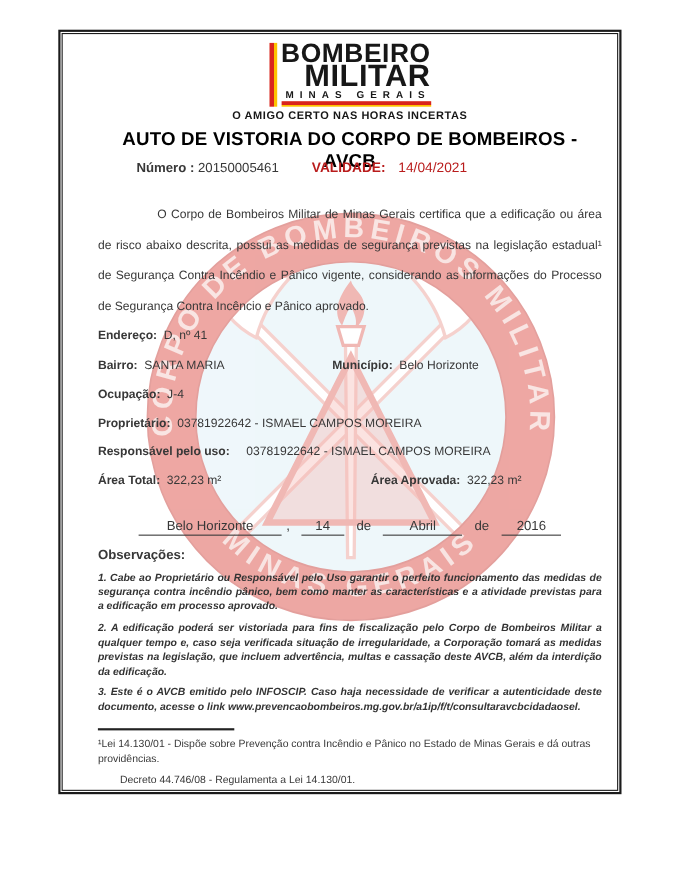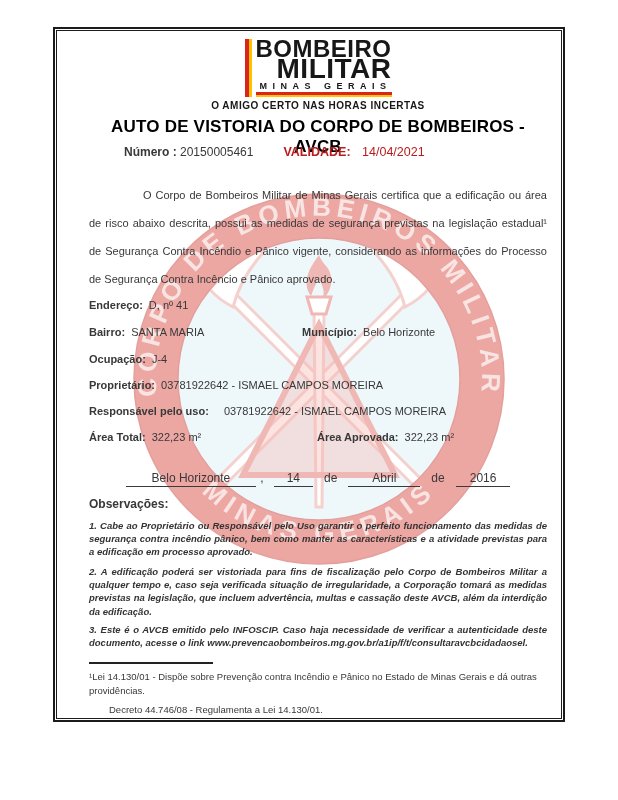--- a/index.html
+++ b/index.html
@@ -47,21 +47,21 @@
   .numline .validade { margin-left:30px; font-size:12.5px; }
   .numline .validade .val { margin-left:8px; }
 
   .intro { top:150px; margin:0; font-size:11px; line-height:28px; text-align:justify; text-indent:54px; }
 
   .field { font-size:11px; line-height:13px; }
   .field .col2 { position:absolute; top:0; }
   .f-endereco { top:268px; } .f-bairro { top:295px; } .f-ocupacao { top:322px; }
   .f-proprietario { top:348px; } .f-responsavel { top:374px; } .f-area { top:400px; }
   .f-bairro .col2 { left:213px; }
-  .f-area .col2 { left:228px; }
+  .f-area .col2 { left:248px; }
   .f-responsavel .val { margin-left:12px; }
   .field .gap { margin-left:3px; }
 
   .dateline { top:440px; text-align:center; font-size:12px; white-space:nowrap; }
   .dateline .u { display:inline-block; border-bottom:1.5px solid #3a3a3a; padding-bottom:1px; }
   .dateline .u-city { padding-left:26px; padding-right:26px; }
   .dateline .u-day { padding-left:13px; padding-right:13px; }
   .dateline .u-month { padding-left:24px; padding-right:24px; }
   .dateline .u-year { padding-left:14px; padding-right:14px; }
   .dateline .comma { margin:0 10px 0 4px; }

